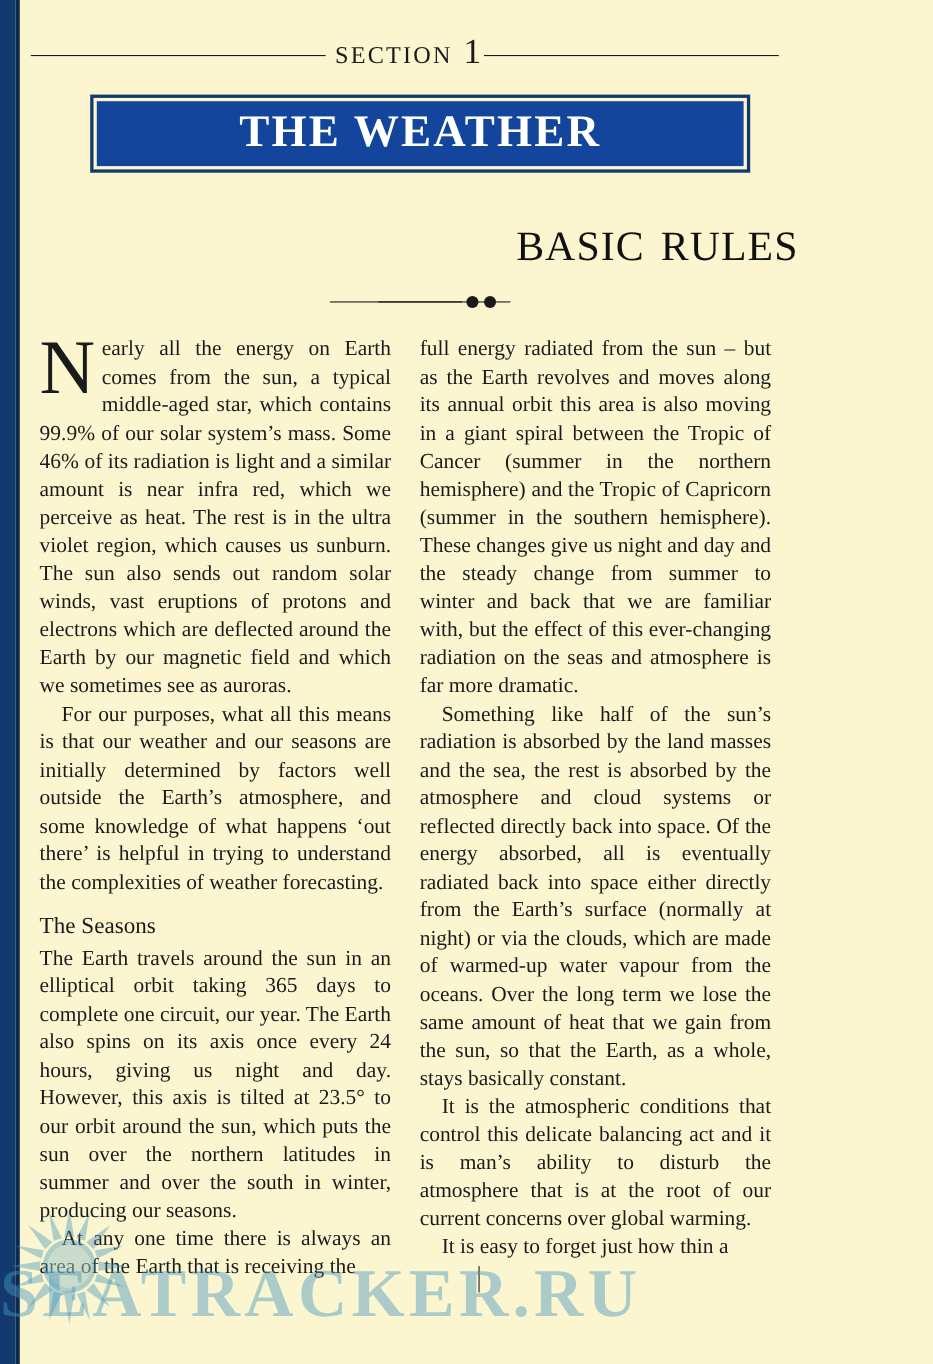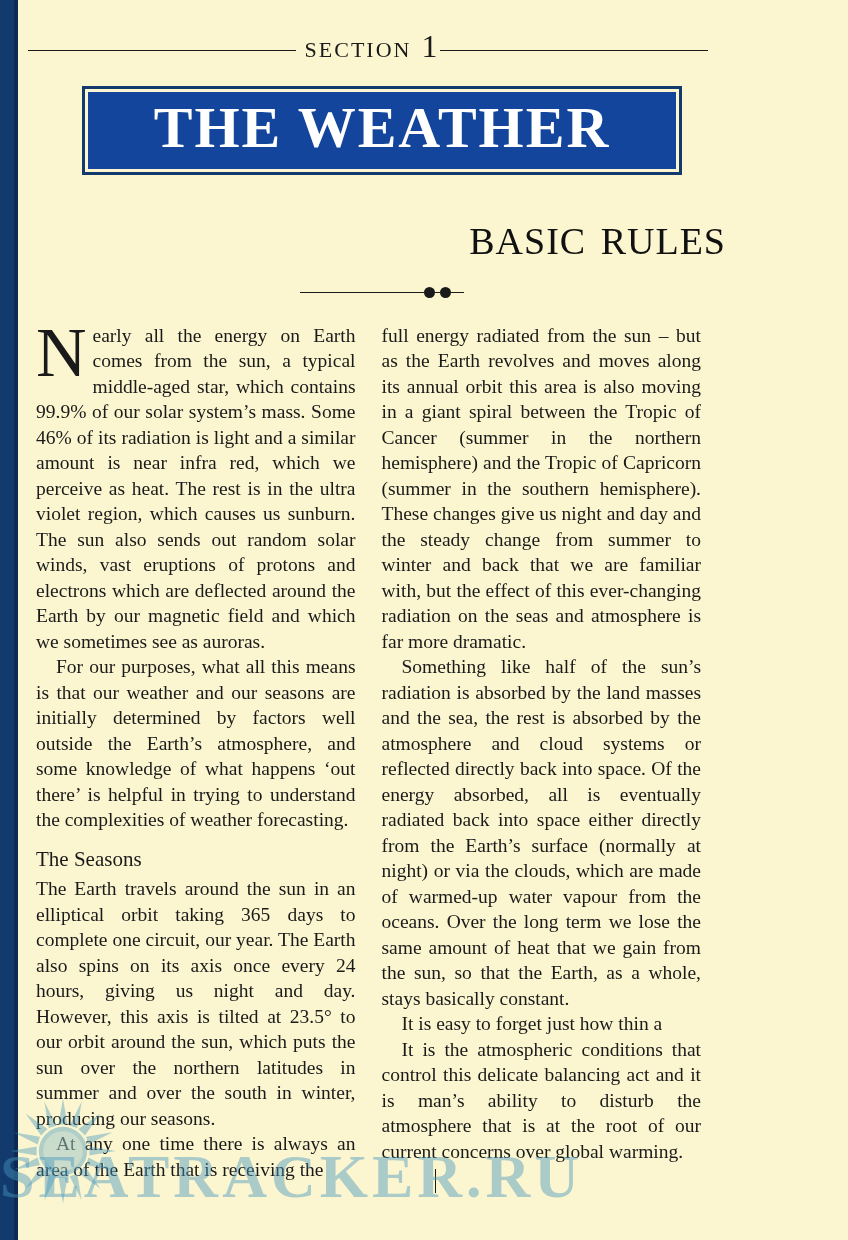--- a/index.html
+++ b/index.html
@@ -71,21 +71,21 @@
     background: #fbf6d0;
   }
   .banner {
     background: #12459b;
     text-align: center;
     padding: 6px 0 10px 0;
   }
   .banner-text {
     color: #ffffff;
     font-family: "Liberation Serif", serif;
-    font-size: 58px;
+    font-size: 41px;
     font-weight: bold;
     letter-spacing: 2px;
     line-height: 1.05;
   }
 
   
   .chapter-title {
     text-align: right;
     margin-top: 30px;
     font-family: "Liberation Serif", serif;
@@ -225,22 +225,22 @@
       <p class="dropcap">Nearly all the energy on Earth comes from the sun, a typical middle-aged star, which contains 99.9% of our solar system’s mass. Some 46% of its radiation is light and a similar amount is near infra red, which we perceive as heat. The rest is in the ultra violet region, which causes us sunburn. The sun also sends out random solar winds, vast eruptions of protons and electrons which are deflected around the Earth by our magnetic field and which we sometimes see as auroras.</p>
       <p class="indent">For our purposes, what all this means is that our weather and our seasons are initially determined by factors well outside the Earth’s atmosphere, and some knowledge of what happens ‘out there’ is helpful in trying to understand the complexities of weather forecasting.</p>
       <h3>The Seasons</h3>
       <p>The Earth travels around the sun in an elliptical orbit taking 365 days to complete one circuit, our year. The Earth also spins on its axis once every 24 hours, giving us night and day. However, this axis is tilted at 23.5° to our orbit around the sun, which puts the sun over the northern latitudes in summer and over the south in winter, producing our seasons.</p>
       <p class="indent">At any one time there is always an area of the Earth that is receiving the</p>
     </div>
 
     <div class="col">
       <p>full energy radiated from the sun – but as the Earth revolves and moves along its annual orbit this area is also moving in a giant spiral between the Tropic of Cancer (summer in the northern hemisphere) and the Tropic of Capricorn (summer in the southern hemisphere). These changes give us night and day and the steady change from summer to winter and back that we are familiar with, but the effect of this ever-changing radiation on the seas and atmosphere is far more dramatic.</p>
       <p class="indent">Something like half of the sun’s radiation is absorbed by the land masses and the sea, the rest is absorbed by the atmosphere and cloud systems or reflected directly back into space. Of the energy absorbed, all is eventually radiated back into space either directly from the Earth’s surface (normally at night) or via the clouds, which are made of warmed-up water vapour from the oceans. Over the long term we lose the same amount of heat that we gain from the sun, so that the Earth, as a whole, stays basically constant.</p>
+      <p class="indent">It is the atmospheric conditions that control this delicate balancing act and it is man’s ability to disturb the atmosphere that is at the root of our current concerns over global warming.</p>
       <p class="indent">It is easy to forget just how thin a</p>
-      <p class="indent">It is the atmospheric conditions that control this delicate balancing act and it is man’s ability to disturb the atmosphere that is at the root of our current concerns over global warming.</p>
     </div>
   </div>
 </div>
 
 <svg class="wm-sun" viewBox="0 0 100 100">
   <g fill="#4696be" opacity="0.55">
     <circle cx="50" cy="50" r="22"></circle>
     <g>
       <polygon points="50,2 54,26 46,26"></polygon>
       <polygon points="50,98 54,74 46,74"></polygon>

